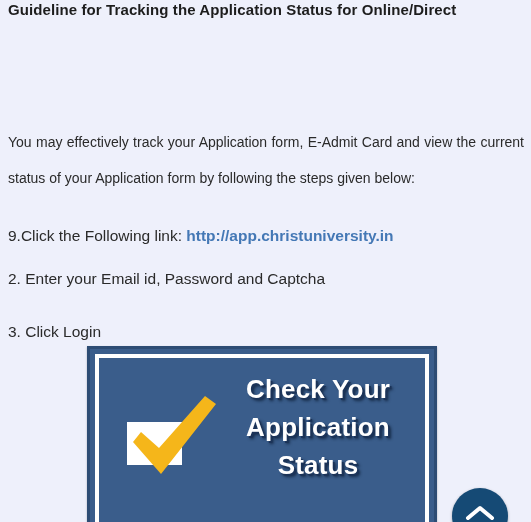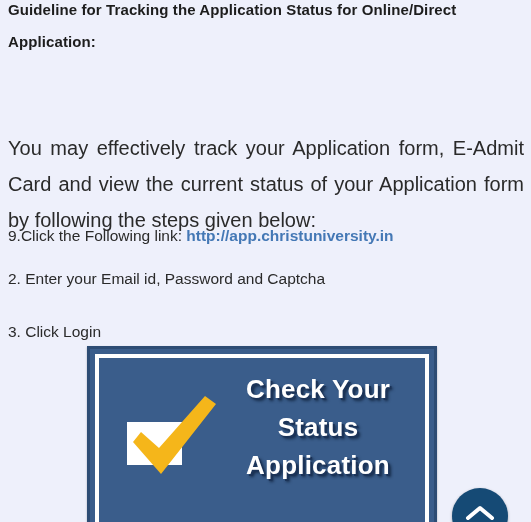--- a/index.html
+++ b/index.html
@@ -43,21 +43,21 @@
   .heading > span {
     display: block;
   }
 
   
   .intro {
     position: absolute;
     left: 8px;
     top: 110px;
     width: 516px;
-    font-size: 20px;
+    font-size: 14px;
     line-height: 36px;
     text-align: justify;
     text-align-last: left;
     color: #2a2a2a;
   }
 
   
   .step {
     position: absolute;
     left: 8px;
@@ -169,21 +169,20 @@
     display: block;
   }
 </style>
 </head>
 <body>
 
 <div class="page">
 
   <div class="heading">
     <span>Guideline for Tracking the Application Status for Online/Direct</span>
-    <span>Application:</span>
   </div>
 
   <p class="intro">You may effectively track your Application form, E-Admit Card and view the current status of your Application form by following the steps given below:</p>
 
   <div class="step step-1">
     <span>9.Click the Following link: </span><a class="step-link" href="#">http://app.christuniversity.in</a>
   </div>
 
   <div class="step step-2">
     <span>2. Enter your Email id, Password and Captcha</span>
@@ -199,22 +198,22 @@
 
       <div class="check-wrap">
         <div class="check-box"></div>
         <svg class="check-mark" viewBox="0 0 105 95" xmlns="http://www.w3.org/2000/svg" aria-hidden="true">
           <path d="M14 52 L22 42 L40 58 L86 6 L97 14 L42 84 Z" fill="#f5b61a"></path>
         </svg>
       </div>
 
       <div class="banner-text">
         <span>Check Your</span>
+        <span>Application</span>
         <span>Status</span>
-        <span>Application</span>
       </div>
     </div>
   </div>
 
   <button class="scroll-top">
     <svg width="30" height="18" viewBox="0 0 30 18" xmlns="http://www.w3.org/2000/svg" aria-hidden="true">
       <path d="M3 14 L15 4 L27 14" fill="none" stroke="#ffffff" stroke-width="4" stroke-linecap="round" stroke-linejoin="round"></path>
     </svg>
   </button>
 

